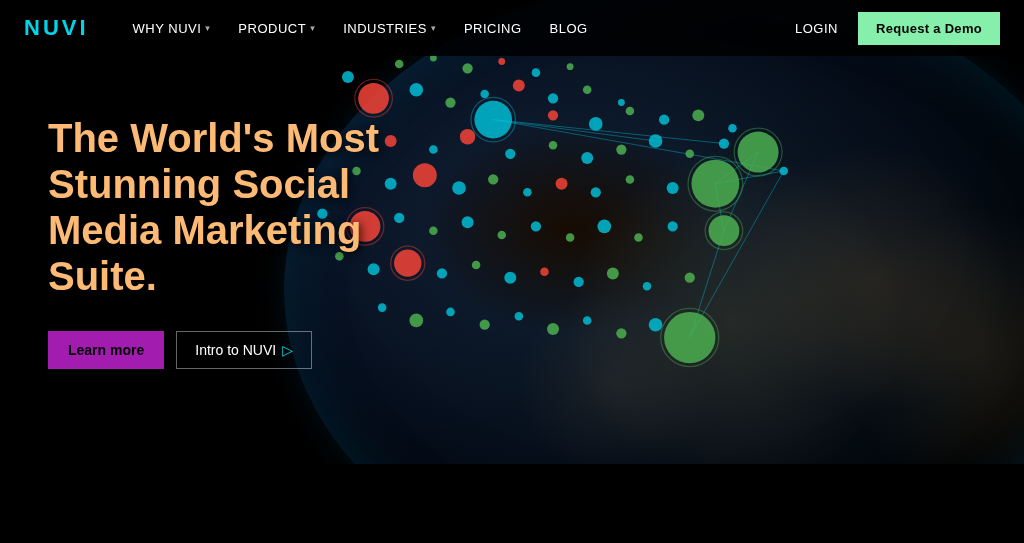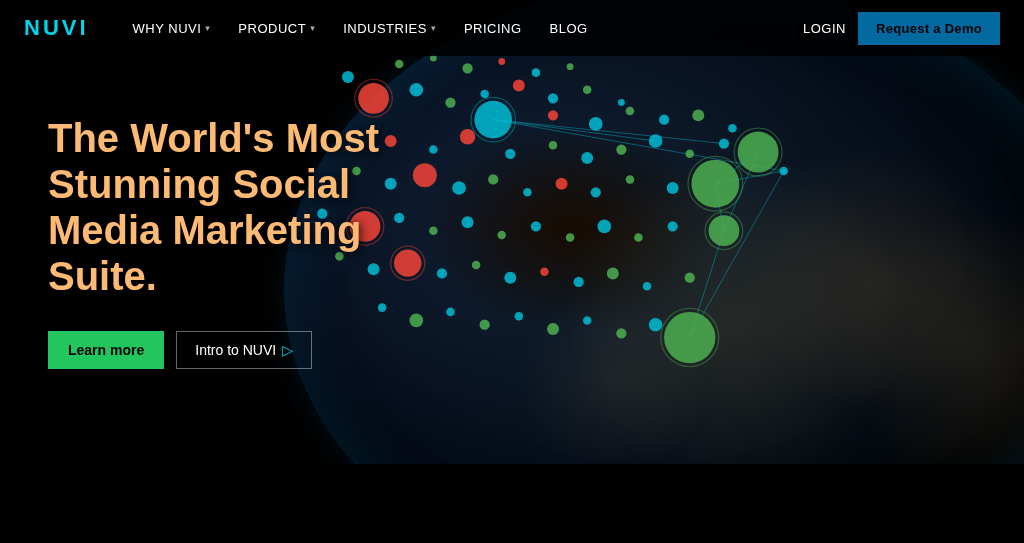--- a/index.html
+++ b/index.html
@@ -59,35 +59,35 @@
     }
 
     .nav-chevron {
       font-size: 9px;
       color: #aaa;
     }
 
     .nav-right {
       display: flex;
       align-items: center;
-      gap: 12px;
+      gap: 20px;
       margin-left: auto;
     }
 
     .nav-login {
       color: #fff;
       font-size: 13px;
       font-weight: 500;
       letter-spacing: 0.5px;
       cursor: pointer;
       text-transform: uppercase;
     }
 
     .btn-demo {
-      background: #0369a1;
+      background: #86efac;
       color: #000;
       font-size: 13px;
       font-weight: 700;
       padding: 9px 18px;
       border: none;
       cursor: pointer;
       letter-spacing: 0.3px;
       text-transform: none;
       white-space: nowrap;
     }
@@ -166,21 +166,21 @@
       max-width: 380px;
     }
 
     .hero-buttons {
       display: flex;
       gap: 12px;
       align-items: center;
     }
 
     .btn-learn-more {
-      background: #22c55e;
+      background: #a21caf;
       color: #000;
       font-size: 14px;
       font-weight: 700;
       padding: 11px 20px;
       border: none;
       cursor: pointer;
     }
 
     .btn-intro {
       background: transparent;

